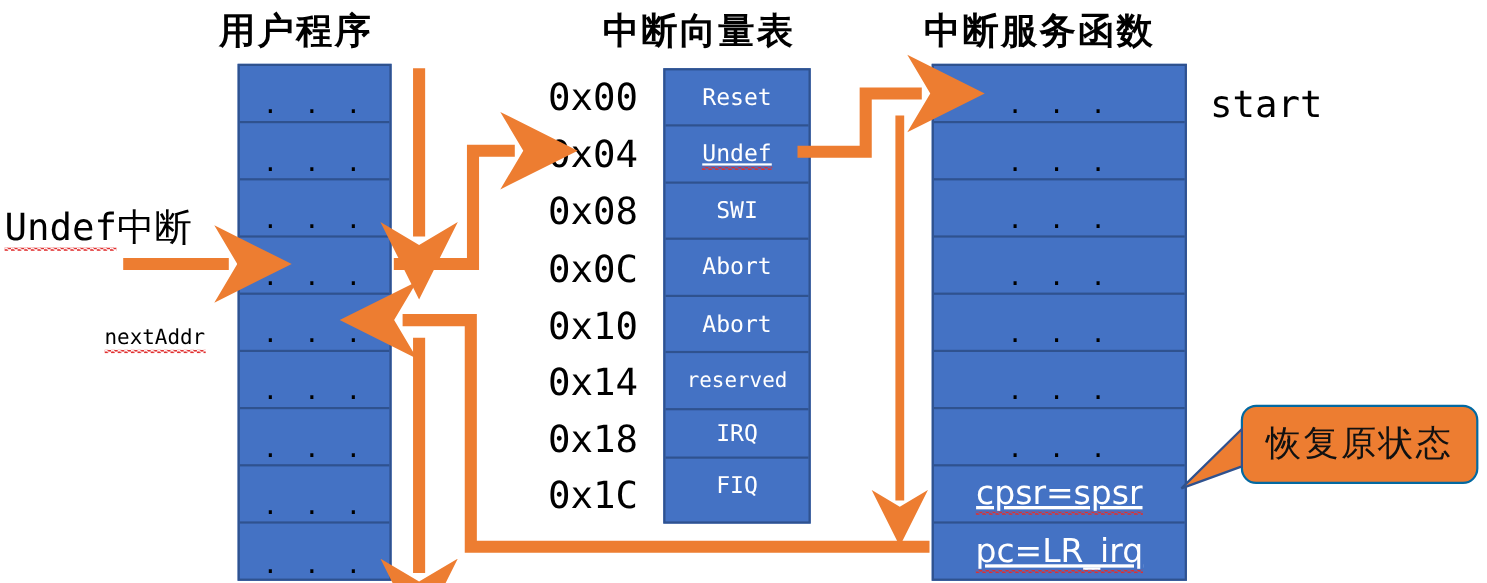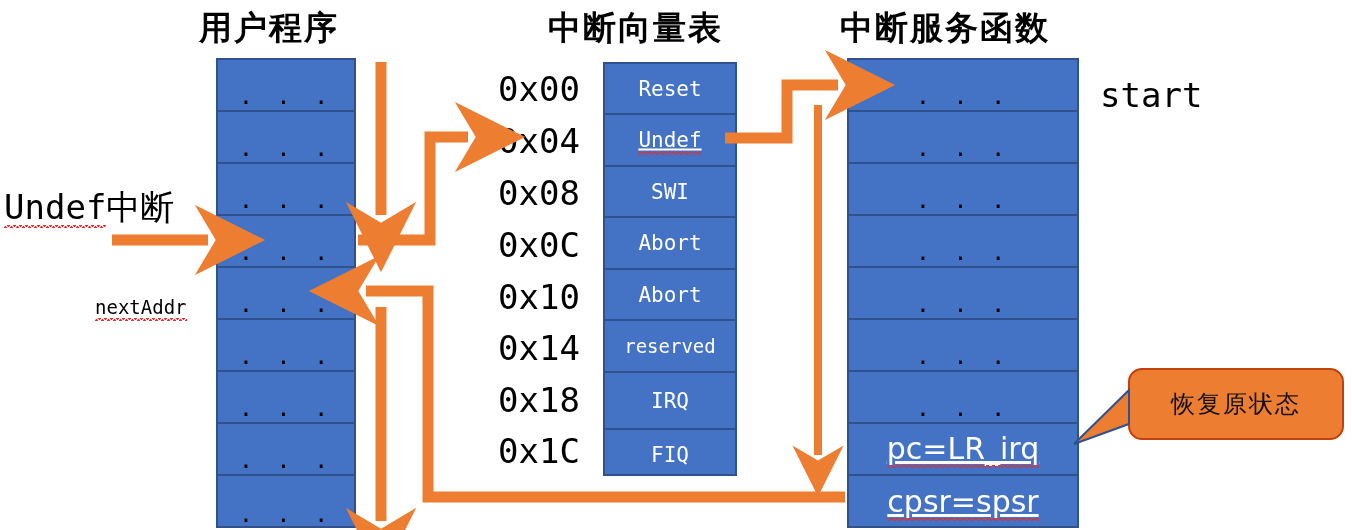--- a/index.html
+++ b/index.html
@@ -111,26 +111,26 @@
     line-height:1;
   }
   #undef-label{font-size:34px;}
   #undef-label .cn{font-family:"DejaVu Serif","Liberation Serif",serif;}
   #next-addr-label{font-size:19px;}
   #start-label{font-size:34px;}
   
   .callout{
     position:absolute;
     background:#ED7D31;
-    border:2px solid #c2410c;
+    border:2px solid #0369a1;
     border-radius:14px;
     box-sizing:border-box;
     display:flex;align-items:center;justify-content:center;
     font-family:"DejaVu Serif","Liberation Serif",serif;
-    font-size:24px;
+    font-size:32px;
     color:#111111;
     letter-spacing:2px;
   }
   svg.overlay{position:absolute;left:0;top:0;width:1352px;height:530px;pointer-events:none;}
 </style>
 </head>
 <body>
 
 <div id="stage">
 
@@ -189,21 +189,21 @@
       </div>
     <div class="cell" style="height:52px;">
       <span class="vlabel">Abort</span>
       </div>
     <div class="cell" style="height:51px;">
       <span class="vlabel">Abort</span>
       </div>
     <div class="cell" style="height:52px;padding-left:32px;">
       <span class="vlabel small">reserved</span>
       </div>
-    <div class="cell" style="height:57px;">
+    <div class="cell" style="height:44px;">
       <span class="vlabel">IRQ</span>
       </div>
     <div class="cell" style="height:50px;border-radius:22px;">
       <span class="vlabel">FIQ</span>
       </div>
   </div>
 
   <div class="col" id="isr-col" style="left:847px;top:58px;width:232px;height:470px;">
     <div class="cell" style="height:52px;">
       <span class="dots">. . .</span>
@@ -220,24 +220,24 @@
     <div class="cell" style="height:52px;">
       <span class="dots">. . .</span>
       </div>
     <div class="cell" style="height:52px;">
       <span class="dots">. . .</span>
       </div>
     <div class="cell" style="height:52px;">
       <span class="dots">. . .</span>
       </div>
     <div class="cell" style="height:52px;">
+      <span class="reglabel"><span class="sq sqred">cpsr=spsr</span></span>
+      </div>
+    <div class="cell" style="height:52px;">
       <span class="reglabel"><span class="sq sqred">pc=LR_irq</span></span>
-      </div>
-    <div class="cell" style="height:52px;">
-      <span class="reglabel"><span class="sq sqred">cpsr=spsr</span></span>
       </div>
   </div>
 
   <div class="annot" id="undef-label" style="left:4px;top:190px;">
     <span class="sqred">Undef</span><span class="cn">中断</span>
   </div>
 
   <div class="annot" id="next-addr-label" style="left:95px;top:284px;margin-top:14px;">
     <span class="sq sqred">nextAddr</span>
   </div>

